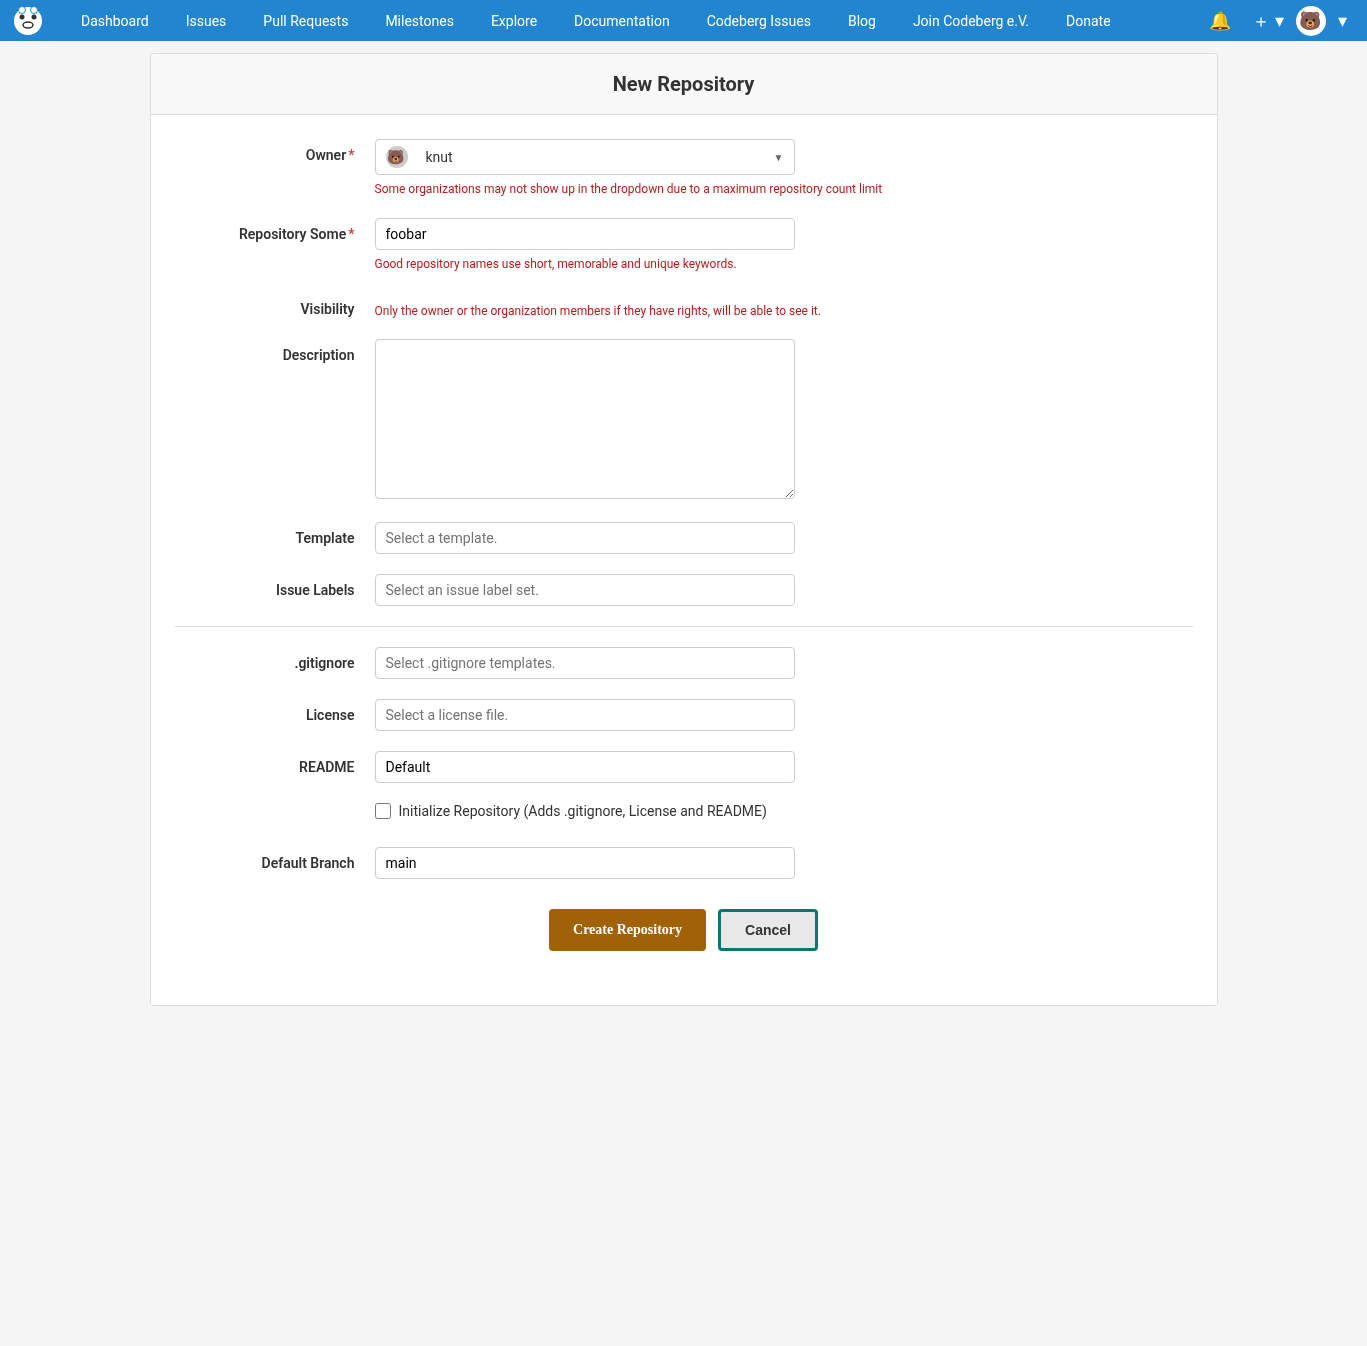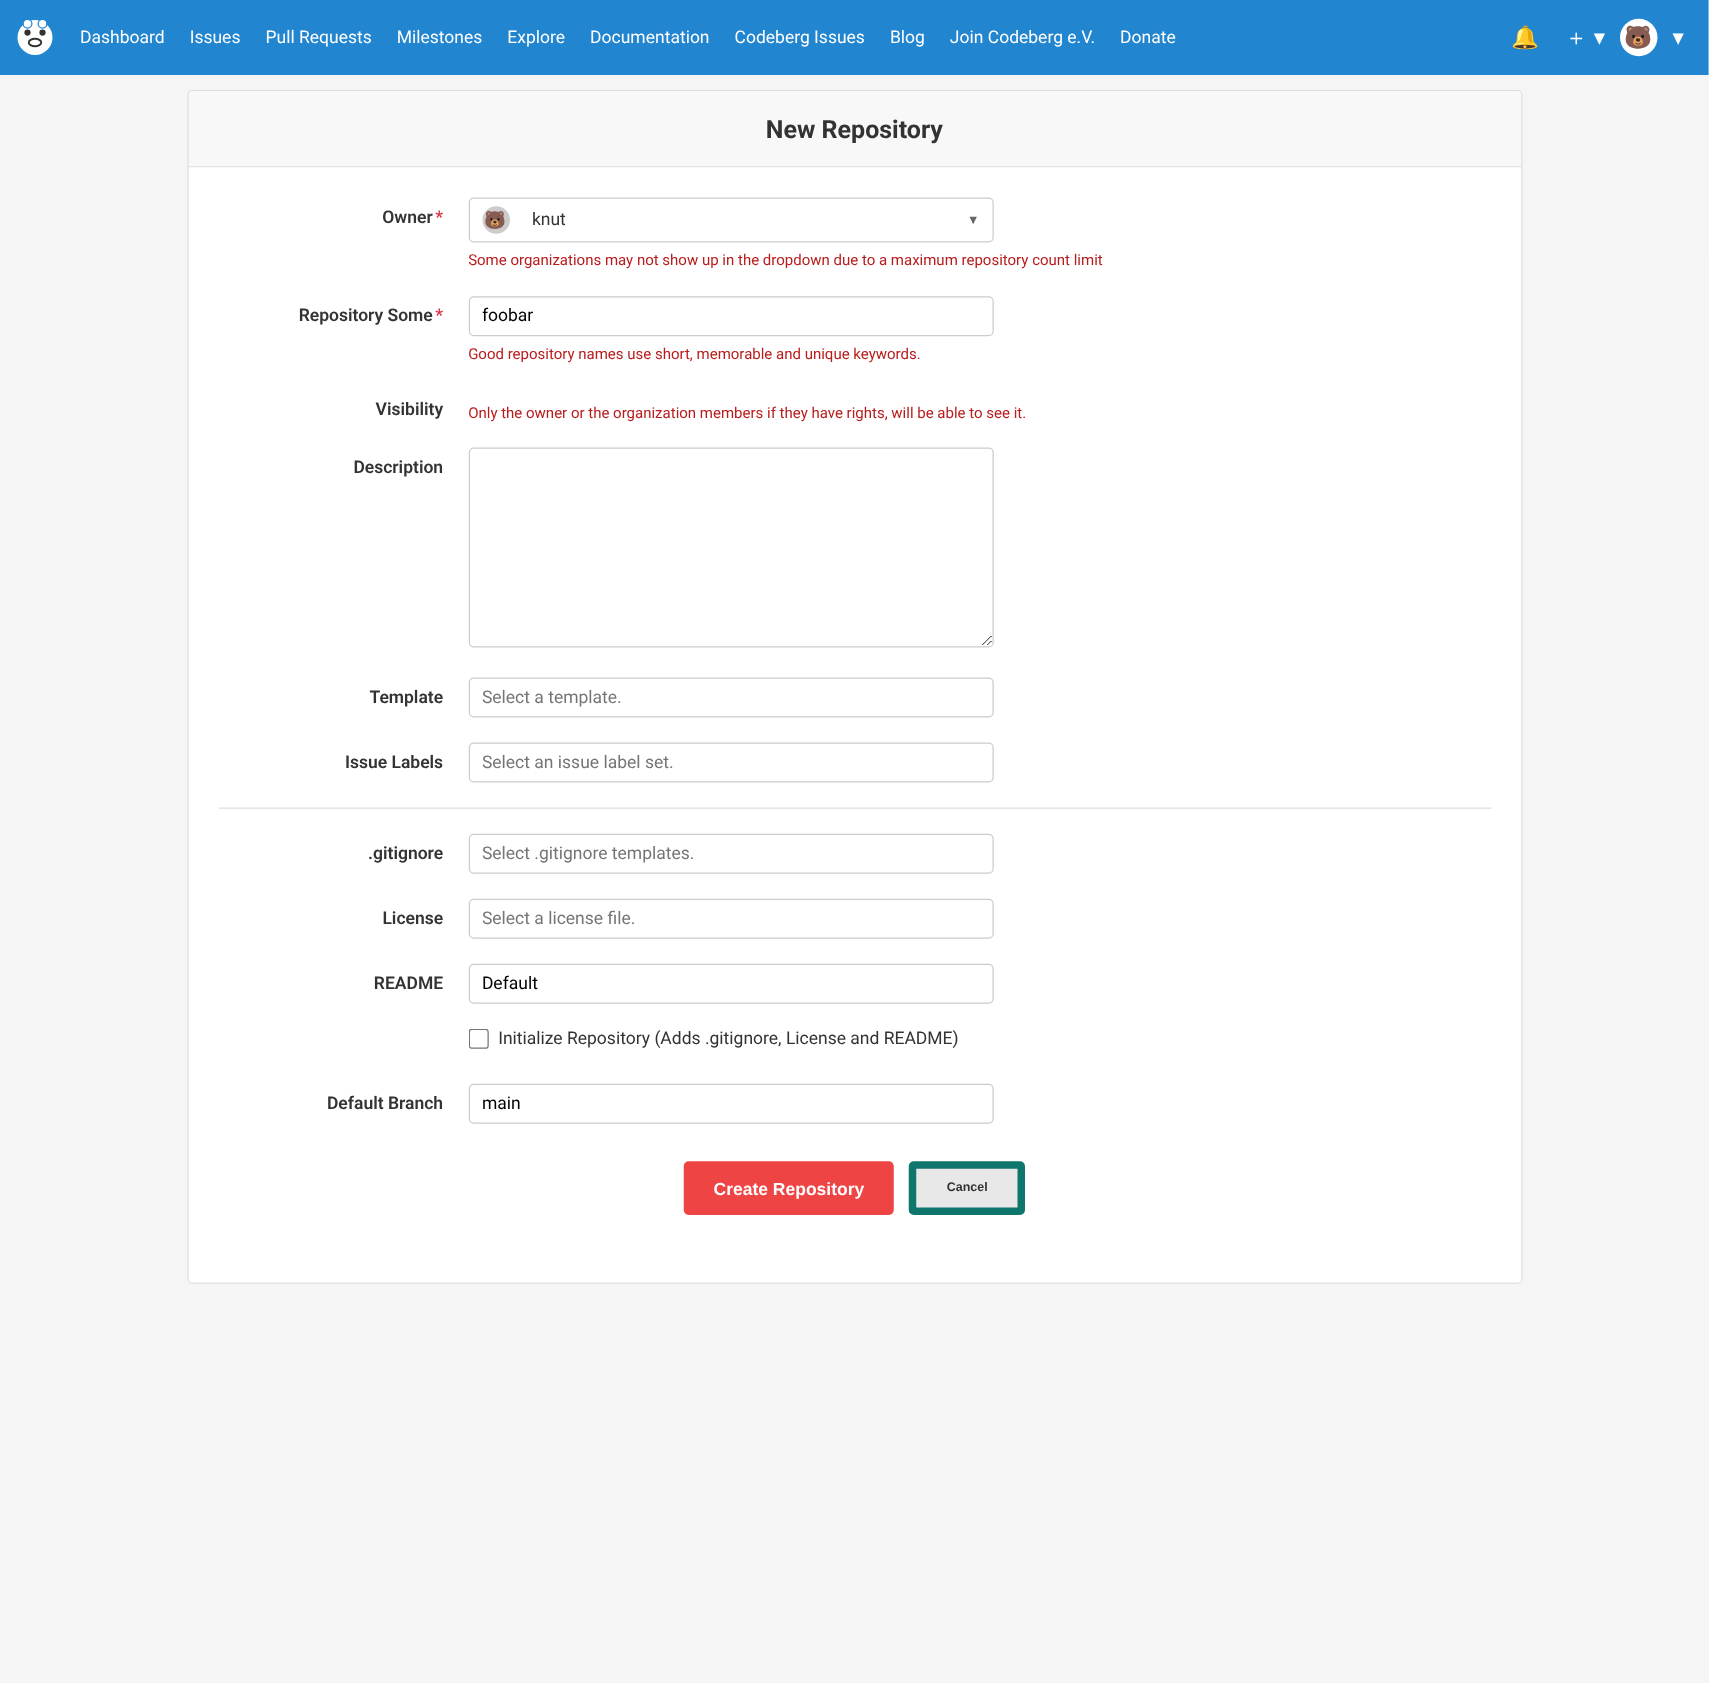--- a/index.html
+++ b/index.html
@@ -4,22 +4,22 @@
   <style>
     * { box-sizing: border-box; margin: 0; padding: 0; }
     body { font-family: -apple-system, BlinkMacSystemFont, 'Segoe UI', Roboto, sans-serif; font-size: 14px; background: #f5f5f5; color: #333; }
 
     
     .navbar {
       background: #2185d0;
       display: flex;
       align-items: center;
       padding: 0 12px;
-      height: 60px;
-      gap: 4px;
+      height: 41px;
+      gap: 21px;
     }
     .navbar-logo {
       margin-right: 8px;
       display: flex;
       align-items: center;
     }
     .navbar-logo svg { width: 32px; height: 32px; }
     .navbar a, .navbar-link {
       color: white;
       text-decoration: none;
@@ -201,36 +201,37 @@
 
     
     .btn-row {
       display: flex;
       justify-content: center;
       gap: 12px;
       margin-top: 30px;
       padding-bottom: 30px;
     }
     .btn-primary {
-      background: #ef4444;
+      background: #a16207;
       color: white;
       border: none;
       border-radius: 4px;
       padding: 10px 24px;
       font-size: 14px;
       font-weight: 600;
       cursor: pointer;
+      font-family: Liberation Serif, serif;
     }
     .btn-secondary {
       background: #e8e8e8;
       color: #333;
-      border: 6px solid #0f766e;
+      border: 3px solid #0f766e;
       border-radius: 4px;
       padding: 10px 24px;
-      font-size: 10px;
+      font-size: 14px;
       font-weight: 600;
       cursor: pointer;
     }
 
     
     .visibility-content { padding-top: 4px; }
   </style>
 </head>
 <body>
 

